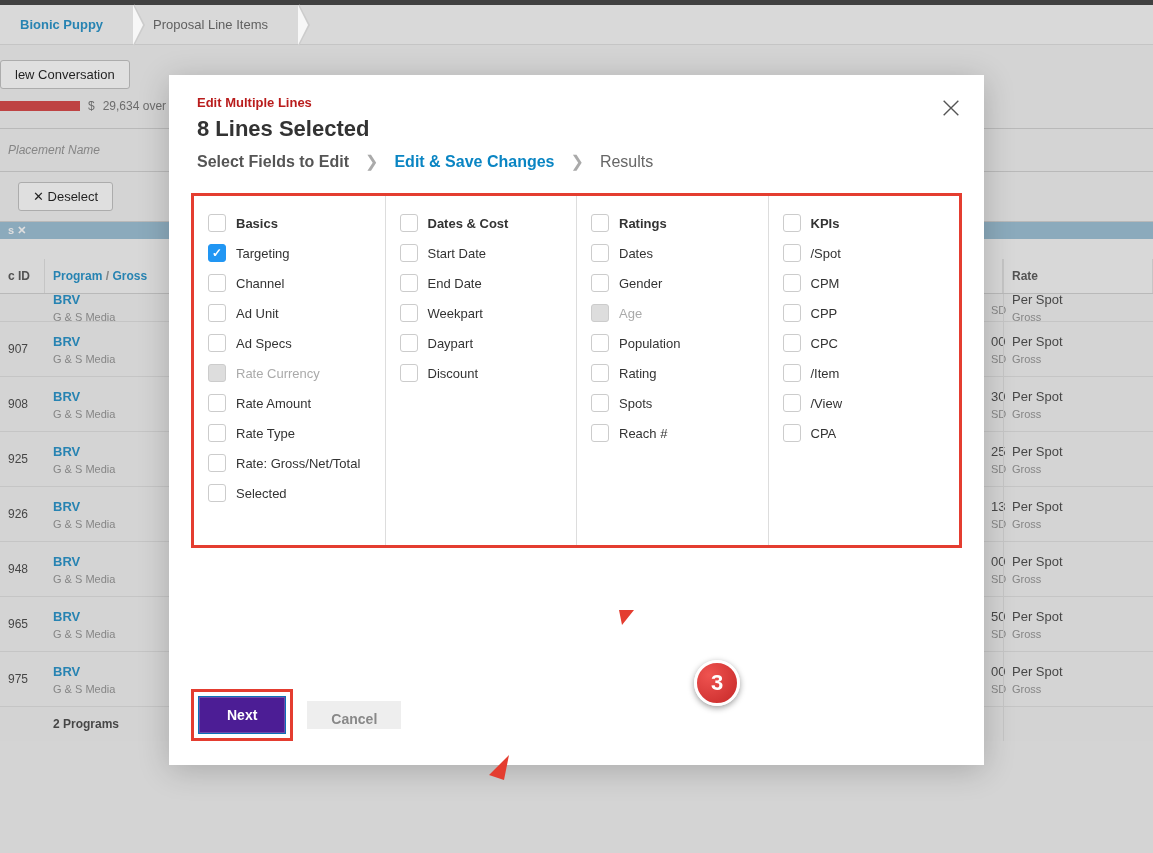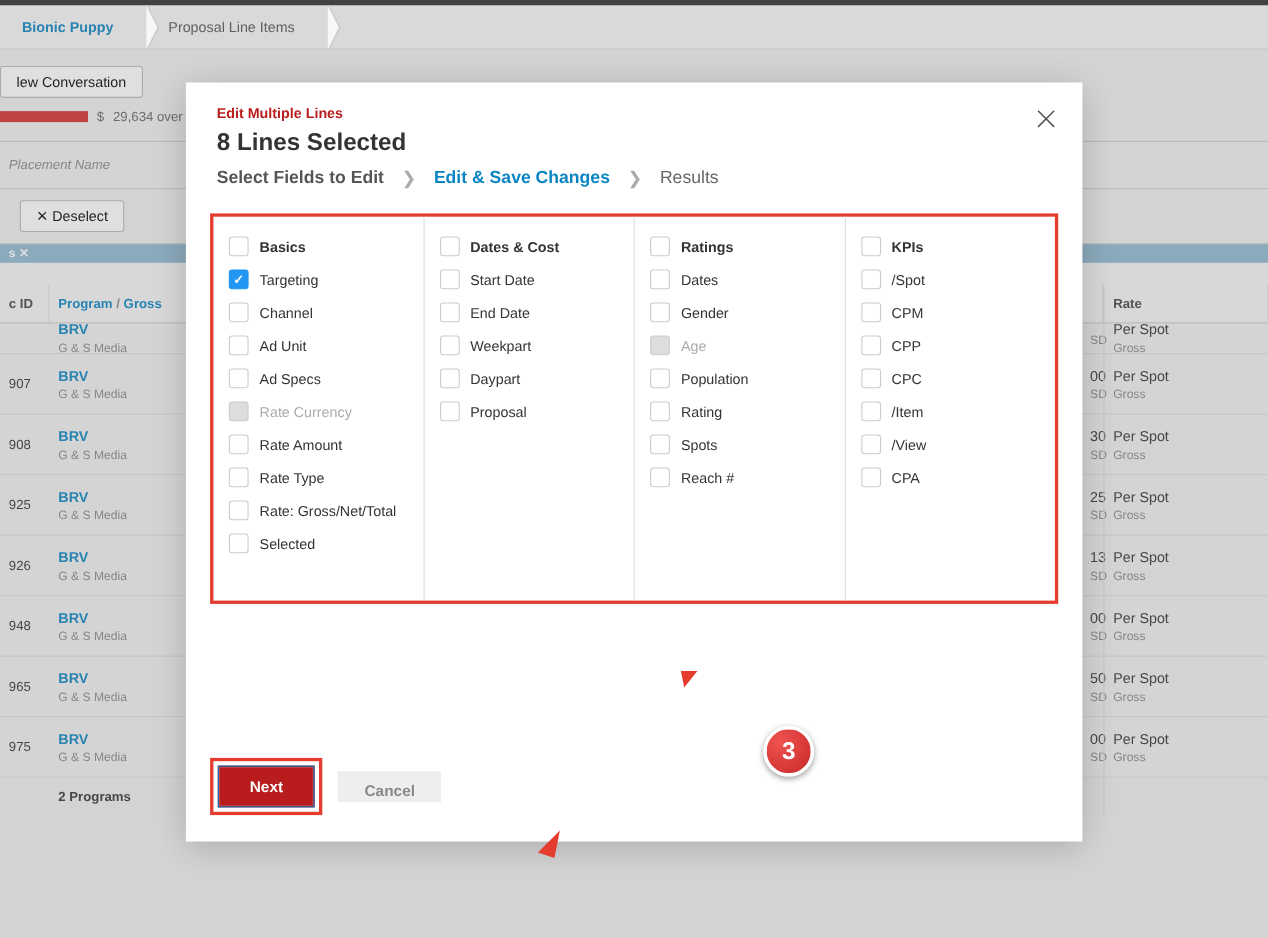--- a/index.html
+++ b/index.html
@@ -216,21 +216,21 @@
   margin-top: auto;
   padding: 18px 22px 24px 22px;
   display: flex;
   gap: 14px;
 }
 .btn-next-wrap {
   border: 3px solid #e43d30;
   padding: 4px;
 }
 .btn-next {
-  background: #b91c1c;
+  background: #4c1d95;
   border: 1px solid #0b6fb8;
   box-shadow: inset 0 0 0 1px rgba(255,255,255,0.2);
   color: #fff;
   font-weight: 700;
   padding: 10px 28px;
   cursor: pointer;
   font-size: 14px;
 }
 .btn-cancel {
   background: #eee;
@@ -523,21 +523,21 @@
           <div class="frow">
             <span class="chk"></span>
             <span class="flabel">Weekpart</span>
           </div>
           <div class="frow">
             <span class="chk"></span>
             <span class="flabel">Daypart</span>
           </div>
           <div class="frow">
             <span class="chk"></span>
-            <span class="flabel">Proposal</span>
+            <span class="flabel">Discount</span>
           </div>
         </div>
         <div class="fcol">
           <div class="frow">
             <span class="chk"></span>
             <span class="flabel head">Ratings</span>
           </div>
           <div class="frow">
             <span class="chk"></span>
             <span class="flabel">Dates</span>

